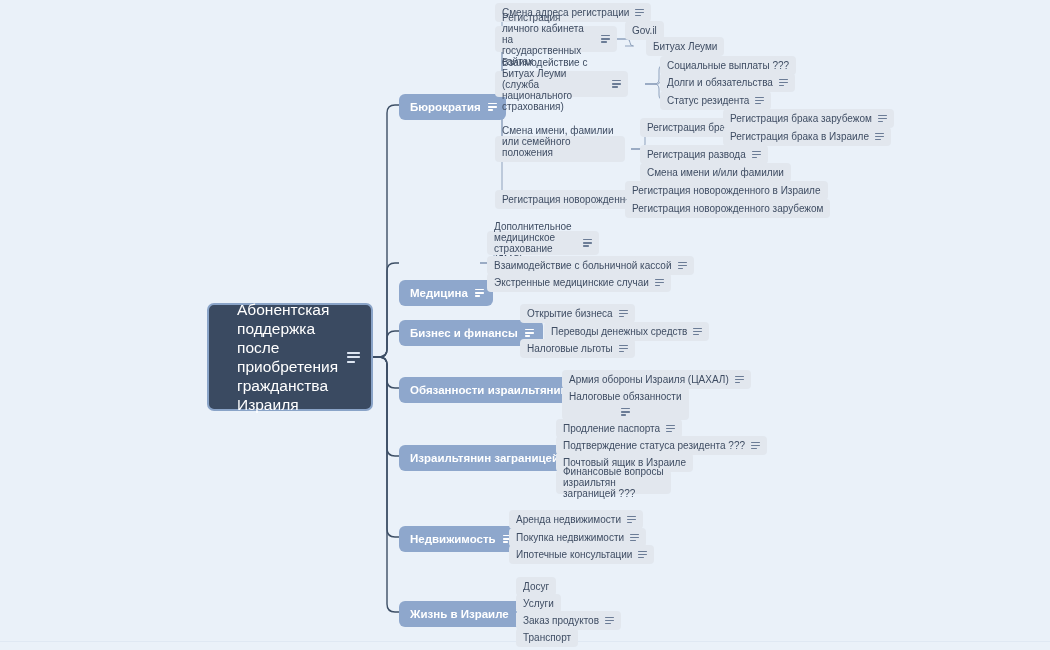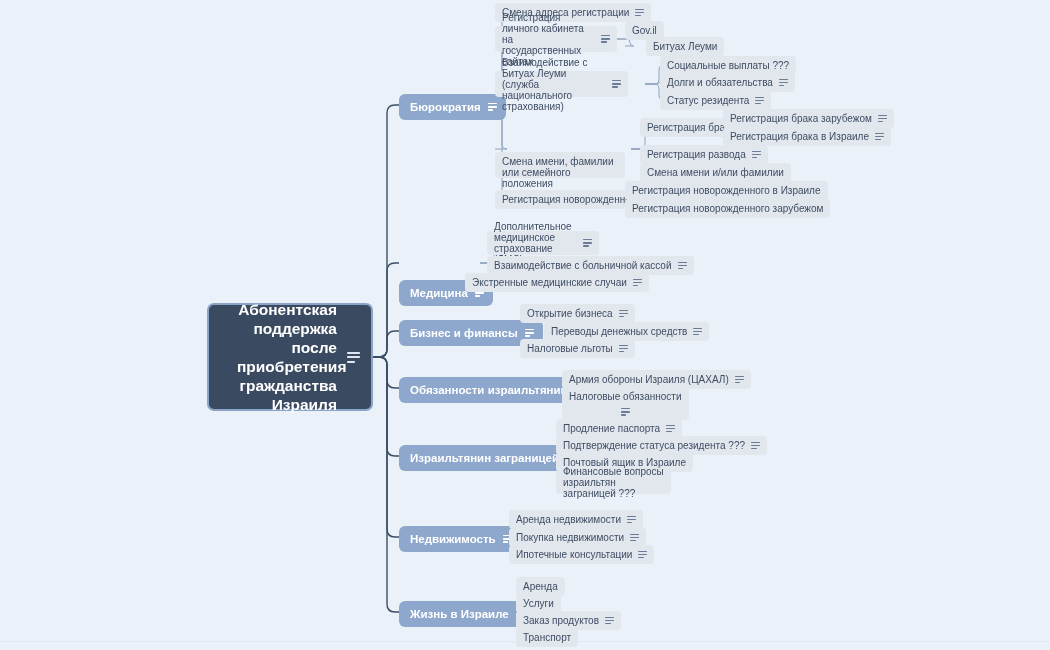--- a/index.html
+++ b/index.html
@@ -15,23 +15,23 @@
 
   .node{position:absolute;box-sizing:border-box;display:flex;align-items:center;}
 
   
   .root{
     background:#3a4a61;
     border:2px solid #8aa4c8;
     border-radius:7px;
     color:#ffffff;
     font-size:15.5px;
-    font-weight:bold;
+    font-weight:normal;
     line-height:19px;
-    text-align:right;
+    text-align:left;
     justify-content:center;
     padding:10px 34px 10px 28px;
   }
   .root .label{display:block;width:100%;}
 
   
   .branch{
     background:#8ea7cc;
     border-radius:6px;
     color:#ffffff;
@@ -188,21 +188,21 @@
       </span>
     </div>
     <div class="node pill" style="left: 660px; top: 91px;">
       <span class="label">Статус резидента</span>
       <span class="notes-icon">
         <i></i>
         <i></i>
         <i></i>
       </span>
     </div>
-    <div class="node pill wrap" style="left: 495px; width: 130px; align-items: flex-start; top: 136px; height: 26px; margin-top: 16px;">
+    <div class="node pill wrap" style="left: 495px; width: 130px; align-items: flex-end; top: 136px; height: 26px;">
       <span class="label">Смена имени, фамилии или семейного положения</span>
     </div>
     <div class="node pill" style="left: 640px; top: 118px;">
       <span class="label">Регистрация брака</span>
     </div>
     <div class="node pill" style="left: 723px; top: 109px;">
       <span class="label">Регистрация брака зарубежом</span>
       <span class="notes-icon">
         <i></i>
         <i></i>
@@ -259,21 +259,21 @@
       </span>
     </div>
     <div class="node pill" style="left: 487px; top: 256px;">
       <span class="label">Взаимодействие с больничной кассой</span>
       <span class="notes-icon">
         <i></i>
         <i></i>
         <i></i>
       </span>
     </div>
-    <div class="node pill" style="left: 465px; top: 273px;">
+    <div class="node pill" style="left: 487px; top: 273px;">
       <span class="label">Экстренные медицинские случаи</span>
       <span class="notes-icon">
         <i></i>
         <i></i>
         <i></i>
       </span>
     </div>
     <div class="node branch" style="left: 399px; top: 320px;">
       <span class="label">Бизнес и финансы</span>
       <span class="notes-icon">
@@ -394,21 +394,21 @@
     </div>
     <div class="node branch" style="left: 399px; top: 601px;">
       <span class="label">Жизнь в Израиле</span>
       <span class="notes-icon">
         <i></i>
         <i></i>
         <i></i>
       </span>
     </div>
     <div class="node pill" style="left: 516px; top: 577px;">
-      <span class="label">Аренда</span>
+      <span class="label">Досуг</span>
     </div>
     <div class="node pill" style="left: 516px; top: 594px;">
       <span class="label">Услуги</span>
     </div>
     <div class="node pill" style="left: 516px; top: 611px;">
       <span class="label">Заказ продуктов</span>
       <span class="notes-icon">
         <i></i>
         <i></i>
         <i></i>

